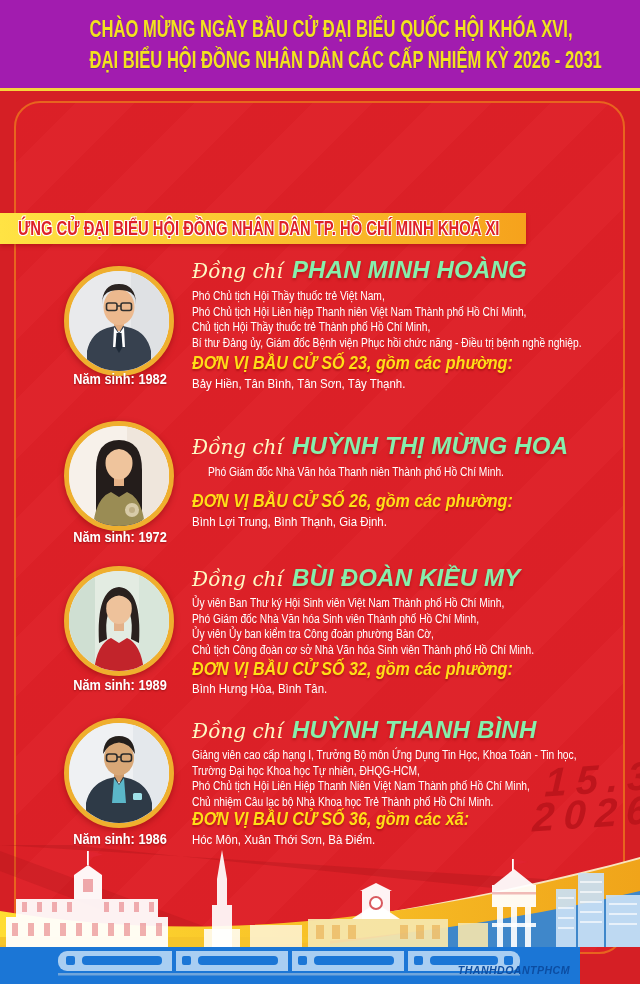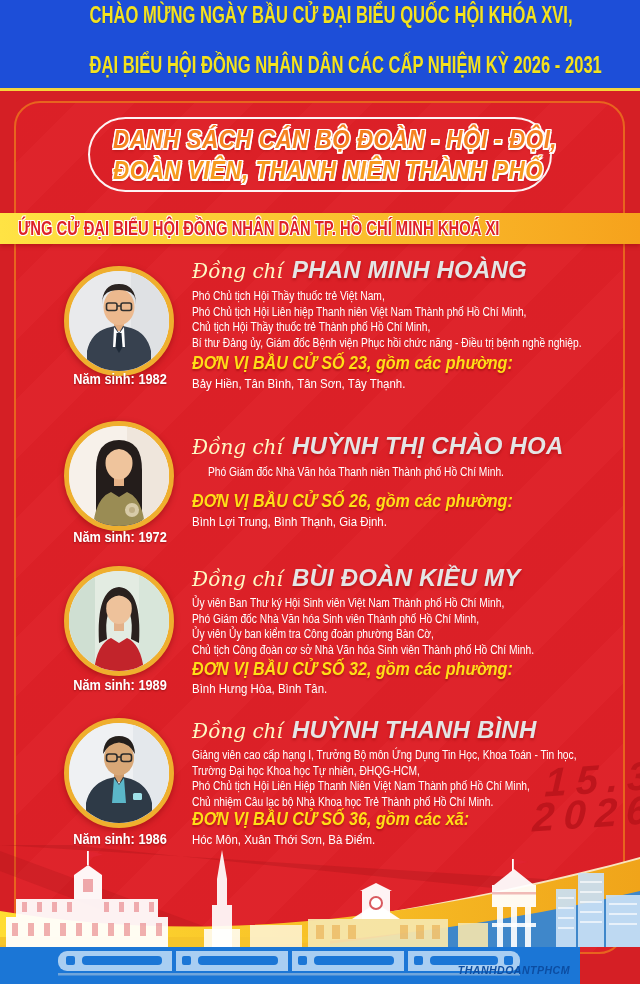--- a/index.html
+++ b/index.html
@@ -6,22 +6,22 @@
   html,body { width:640px; height:984px; overflow:hidden; background:#8a0d12; }
   .canvas {
     position:relative; width:640px; height:984px; overflow:hidden;
     background:#d51f25;
     font-family:"Liberation Sans", sans-serif;
   }
 
   
   .top-header {
     position:absolute; left:0; top:0; width:640px; height:88px;
-    background:#1d4ed8; z-index:6;
-    display:flex; flex-direction:column; gap:20px;
+    background:#a21caf; z-index:6;
+    display:flex; flex-direction:column; justify-content:center; gap:1px;
   }
   .hdr-line {
     width:640px; text-align:center; white-space:nowrap;
     color:#f4e21e; font-weight:bold; font-size:23px; line-height:30px;
     transform:scaleX(0.72); transform-origin:center;
     text-shadow:0 1px 0 rgba(0,60,120,.35);
   }
   .hdr-divider { position:absolute; left:0; top:88px; width:640px; height:3px; background:#f6d43c; z-index:6; }
 
   
@@ -43,21 +43,21 @@
     color:#f58220; letter-spacing:.5px;
     transform:scaleX(0.9); transform-origin:center;
     text-shadow:-1.5px -1.5px 0 #fff, 1.5px -1.5px 0 #fff, -1.5px 1.5px 0 #fff,
                  1.5px 1.5px 0 #fff, 0 -1.5px 0 #fff, 0 1.5px 0 #fff,
                  -1.5px 0 0 #fff, 1.5px 0 0 #fff, 0 3px 3px rgba(140,10,10,.45);
   }
   .pill-line.l2 { color:#f79a1f; }
 
   
   .subtitle-strip {
-    position:absolute; left:0; top:213px; width:640px; height:31px; z-index:8;
+    position:absolute; left:0; top:213px; width:526px; height:31px; z-index:8;
     background:linear-gradient(90deg,#ffe344,#f6a21c);
     box-shadow:0 2px 4px rgba(120,0,0,.35);
     display:flex; align-items:center;
   }
   .strip-text {
     margin-left:18px; white-space:nowrap;
     font-size:20px; font-weight:bold; color:#de2128;
     transform:scaleX(0.74); transform-origin:left center;
     text-shadow:-1px -1px 0 #fff, 1px -1px 0 #fff, -1px 1px 0 #fff, 1px 1px 0 #fff;
   }
@@ -76,21 +76,21 @@
     transform:scaleX(0.88); transform-origin:center;
     text-shadow:0 1px 2px rgba(100,0,0,.5);
   }
   .name-row { position:absolute; left:192px; white-space:nowrap; }
   .honorific {
     font-family:"DejaVu Serif", serif; font-style:italic;
     font-size:20px; color:#fef9c3;
   }
   .cand-name {
     padding-left:9px; font-size:24px; font-weight:800; font-style:italic;
-    color:#e5e5e5; letter-spacing:.2px; text-shadow:0 2px 3px rgba(120,0,0,.4);
+    color:#86efac; letter-spacing:.2px; text-shadow:0 2px 3px rgba(120,0,0,.4);
   }
   .roles { position:absolute; left:192px; }
   .role-line {
     white-space:nowrap; color:#fff; font-size:12.5px; line-height:15.5px;
     transform:scaleX(0.82); transform-origin:left center;
   }
   .unit-label {
     position:absolute; left:192px; white-space:nowrap;
     font-size:17.5px; font-weight:800; font-style:italic; color:#ffde17;
     transform:scaleX(0.92); transform-origin:left center;
@@ -134,24 +134,20 @@
   </div>
   <div class="hdr-divider"></div>
 
   <div class="panel"></div>
 
   <div class="watermark">
     <div>15.3</div>
     <div>2026</div>
   </div>
 
-  <div class="title-pill">
-    <div class="pill-line">DANH SÁCH CÁN BỘ ĐOÀN - HỘI - ĐỘI,</div>
-    <div class="pill-line l2">ĐOÀN VIÊN, THANH NIÊN THÀNH PHỐ</div>
-  </div>
 
   <div class="subtitle-strip">
     <div class="strip-text">ỨNG CỬ ĐẠI BIỂU HỘI ĐỒNG NHÂN DÂN TP. HỒ CHÍ MINH KHOÁ XI</div>
   </div>
 
   <div class="candidate" style="top:250px; height:160px;">
     <div class="photo-ring" style="top:16px;">
       <svg viewBox="0 0 100 100">
         <rect width="100" height="100" fill="#e9eaec"></rect>
         <rect x="62" width="38" height="100" fill="#dfe1e4"></rect>
@@ -189,21 +185,21 @@
         <rect x="45" y="50" width="10" height="10" fill="#e5b287"></rect>
         <ellipse cx="50" cy="37" rx="13.5" ry="16.5" fill="#efc49c"></ellipse>
         <path d="M36,34 Q36,17 50,17 Q64,17 64,34 Q60,24 50,23 Q40,24 36,34 Z" fill="#241d1b"></path>
         <path d="M24,100 Q27,72 42,66 L50,71 L58,66 Q73,72 76,100 Z" fill="#9a8c54"></path>
         <circle cx="63" cy="84" r="7" fill="#d8cba8"></circle>
         <circle cx="63" cy="84" r="3" fill="#bfae84"></circle>
       </svg>
     </div>
     <div class="birth-label" style="top:114px;">Năm sinh: 1972</div>
     <div class="name-row" style="top:17px;">
-      <span class="honorific">Đồng chí</span><span class="cand-name">HUỲNH THỊ CHÀO HOA</span>
+      <span class="honorific">Đồng chí</span><span class="cand-name">HUỲNH THỊ MỪNG HOA</span>
     </div>
     <div class="roles" style="top:50px;padding-left:16px;">
       <div class="role-line">Phó Giám đốc Nhà Văn hóa Thanh niên Thành phố Hồ Chí Minh.</div>
     </div>
     <div class="unit-label" style="top:76px;">ĐƠN VỊ BẦU CỬ SỐ 26, gồm các phường:</div>
     <div class="areas-line" style="top:99px;">Bình Lợi Trung, Bình Thạnh, Gia Định.</div>
   </div>
 
   <div class="candidate" style="top:560px; height:150px;">
     <div class="photo-ring" style="top:6px;">

